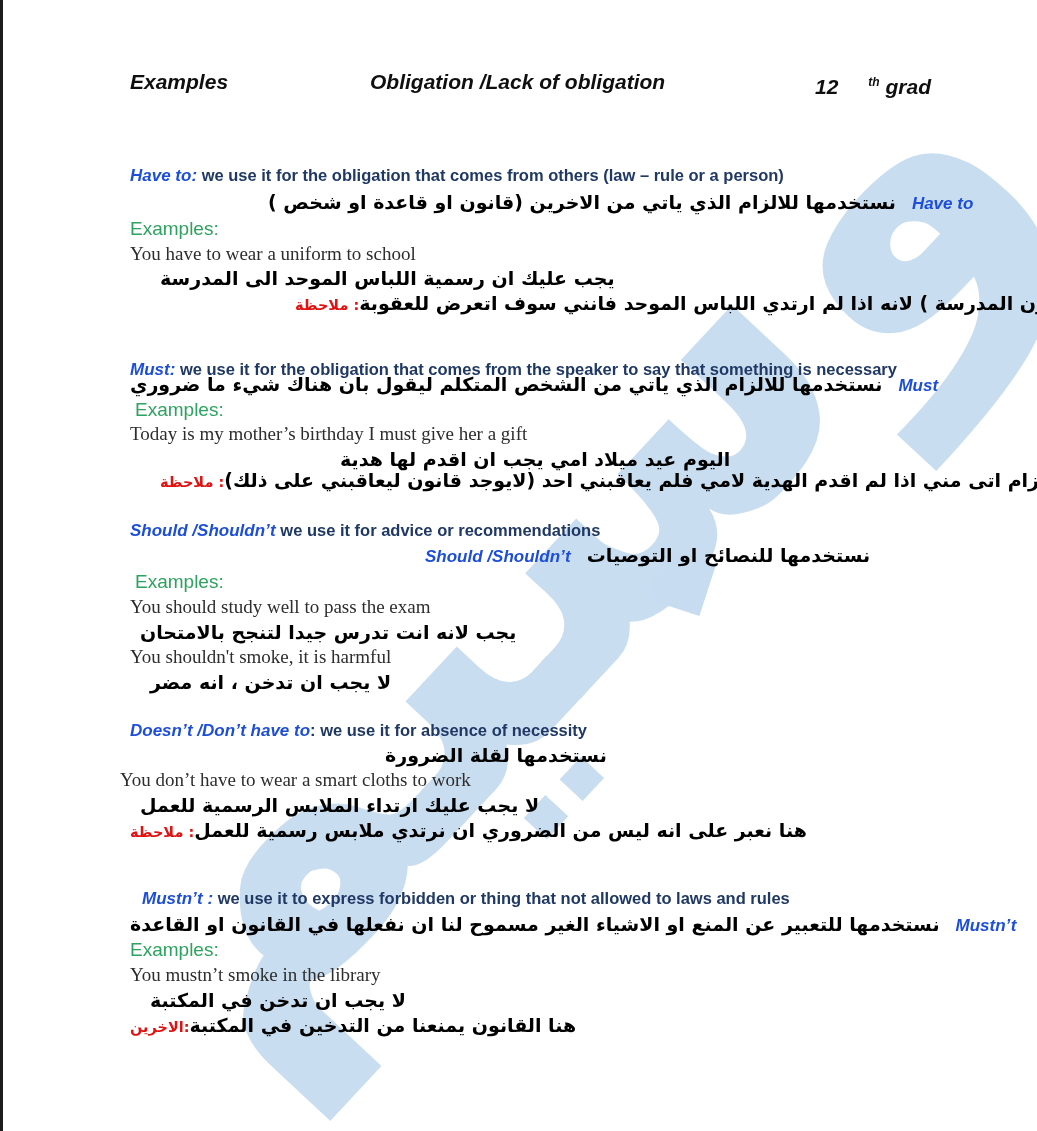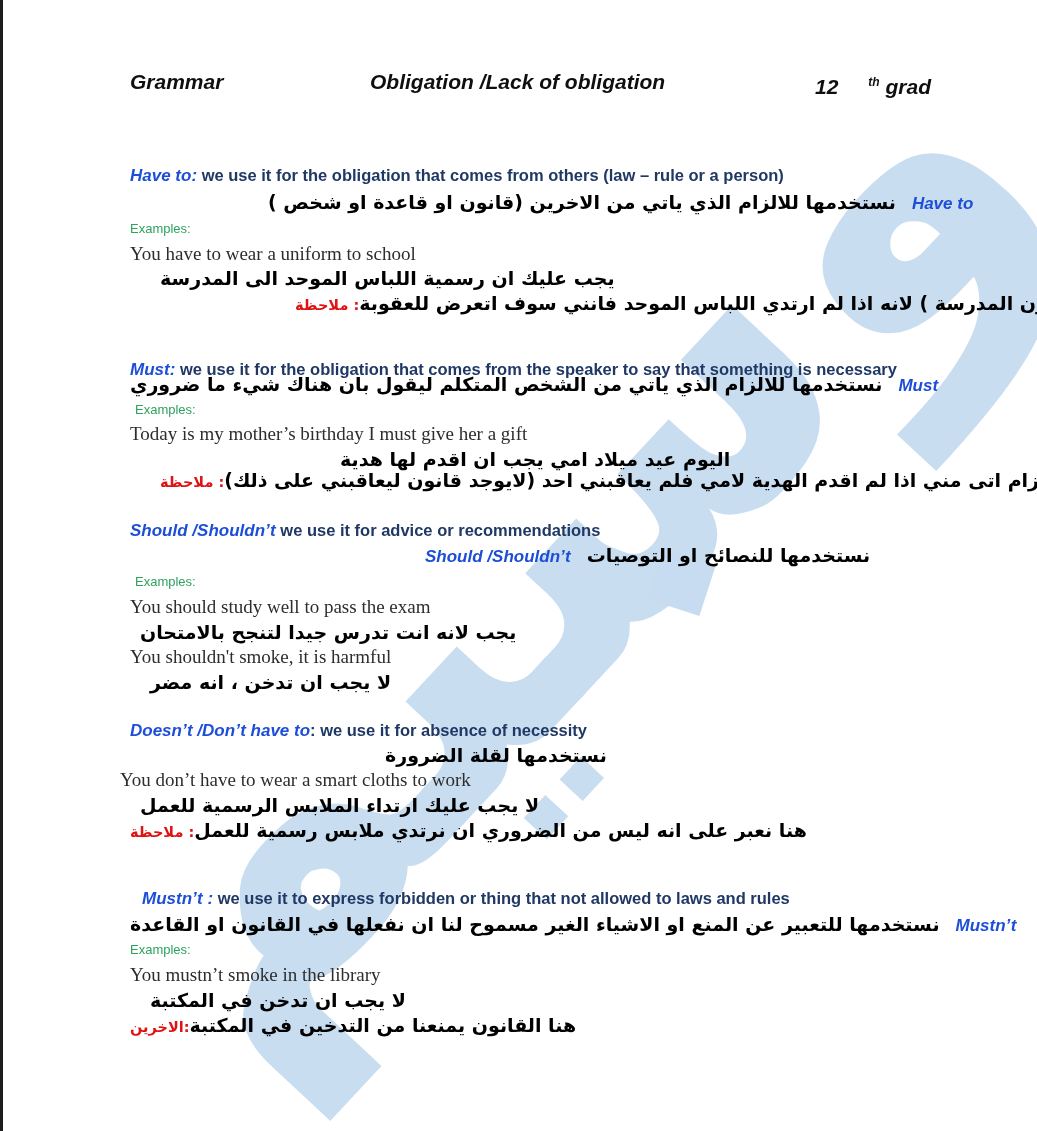--- a/index.html
+++ b/index.html
@@ -33,21 +33,21 @@
   .wm-square{
     position:absolute;left:655px;top:555px;width:54px;height:54px;
     background:#c7dcf0;transform:rotate(18deg);z-index:1;
   }
   .content{position:relative;z-index:2;}
   .line{position:absolute;white-space:nowrap;line-height:24px;}
   
   .hdr{font-size:21px;font-weight:700;font-style:italic;color:#0f0f0f;}
   .term{color:#1d4ed8;font-weight:700;font-style:italic;font-size:17px;}
   .desc{color:#1f3864;font-weight:700;font-size:16.5px;}
-  .green{color:#2ea35f;font-size:13px;}
+  .green{color:#2ea35f;font-size:19px;}
   .ex-en{color:#2d2d2d;font-size:19px;font-family:Liberation Serif, serif;}
   .ar{
     font-family:"DejaVu Sans", sans-serif;
     color:#000000;font-weight:700;font-size:19px;
     unicode-bidi:isolate;
   }
   .note-label{
     font-family:"DejaVu Sans", sans-serif;
     color:#e01212;font-weight:700;font-size:14.5px;
     unicode-bidi:isolate;
@@ -59,21 +59,21 @@
 <body>
 
 <div id="page">
   <div class="left-rule"></div>
 
   <div class="watermark">وسيم</div>
   <div class="wm-square"></div>
 
   <div class="content">
 
-    <div class="line hdr" style="left:130px;top:70px;">Grammar</div>
+    <div class="line hdr" style="left:130px;top:70px;">Examples</div>
     <div class="line hdr" style="left:370px;top:70px;">Obligation /Lack of obligation</div>
     <div class="line hdr" style="left:815px;top:70px;"><span>12</span><sup>th</sup><span> grad</span></div>
 
     <div class="line" style="left:130px;top:163px;"><span class="term">Have to:</span><span class="desc"> we use it for the obligation that comes from others (law – rule or a person)</span></div>
     <div class="line" style="left:268px;top:190px;"><span class="ar">نستخدمها للالزام الذي ياتي من الاخرين (قانون او قاعدة او شخص )</span><span class="gap"></span><span class="term">Have to</span></div>
     <div class="line green" style="left:130px;top:217px;">Examples:</div>
     <div class="line ex-en" style="left:130px;top:242px;">You have to wear a uniform to school</div>
     <div class="line ar" style="left:160px;top:266px;">يجب عليك ان رسمية اللباس الموحد الى المدرسة</div>
     <div class="line" style="left:295px;top:291px;"><span class="note-label">ملاحظة :</span><span class="ar">الالزام هنا من القانون( قانون المدرسة ) لانه اذا لم ارتدي اللباس الموحد فانني سوف اتعرض للعقوبة</span></div>
 

